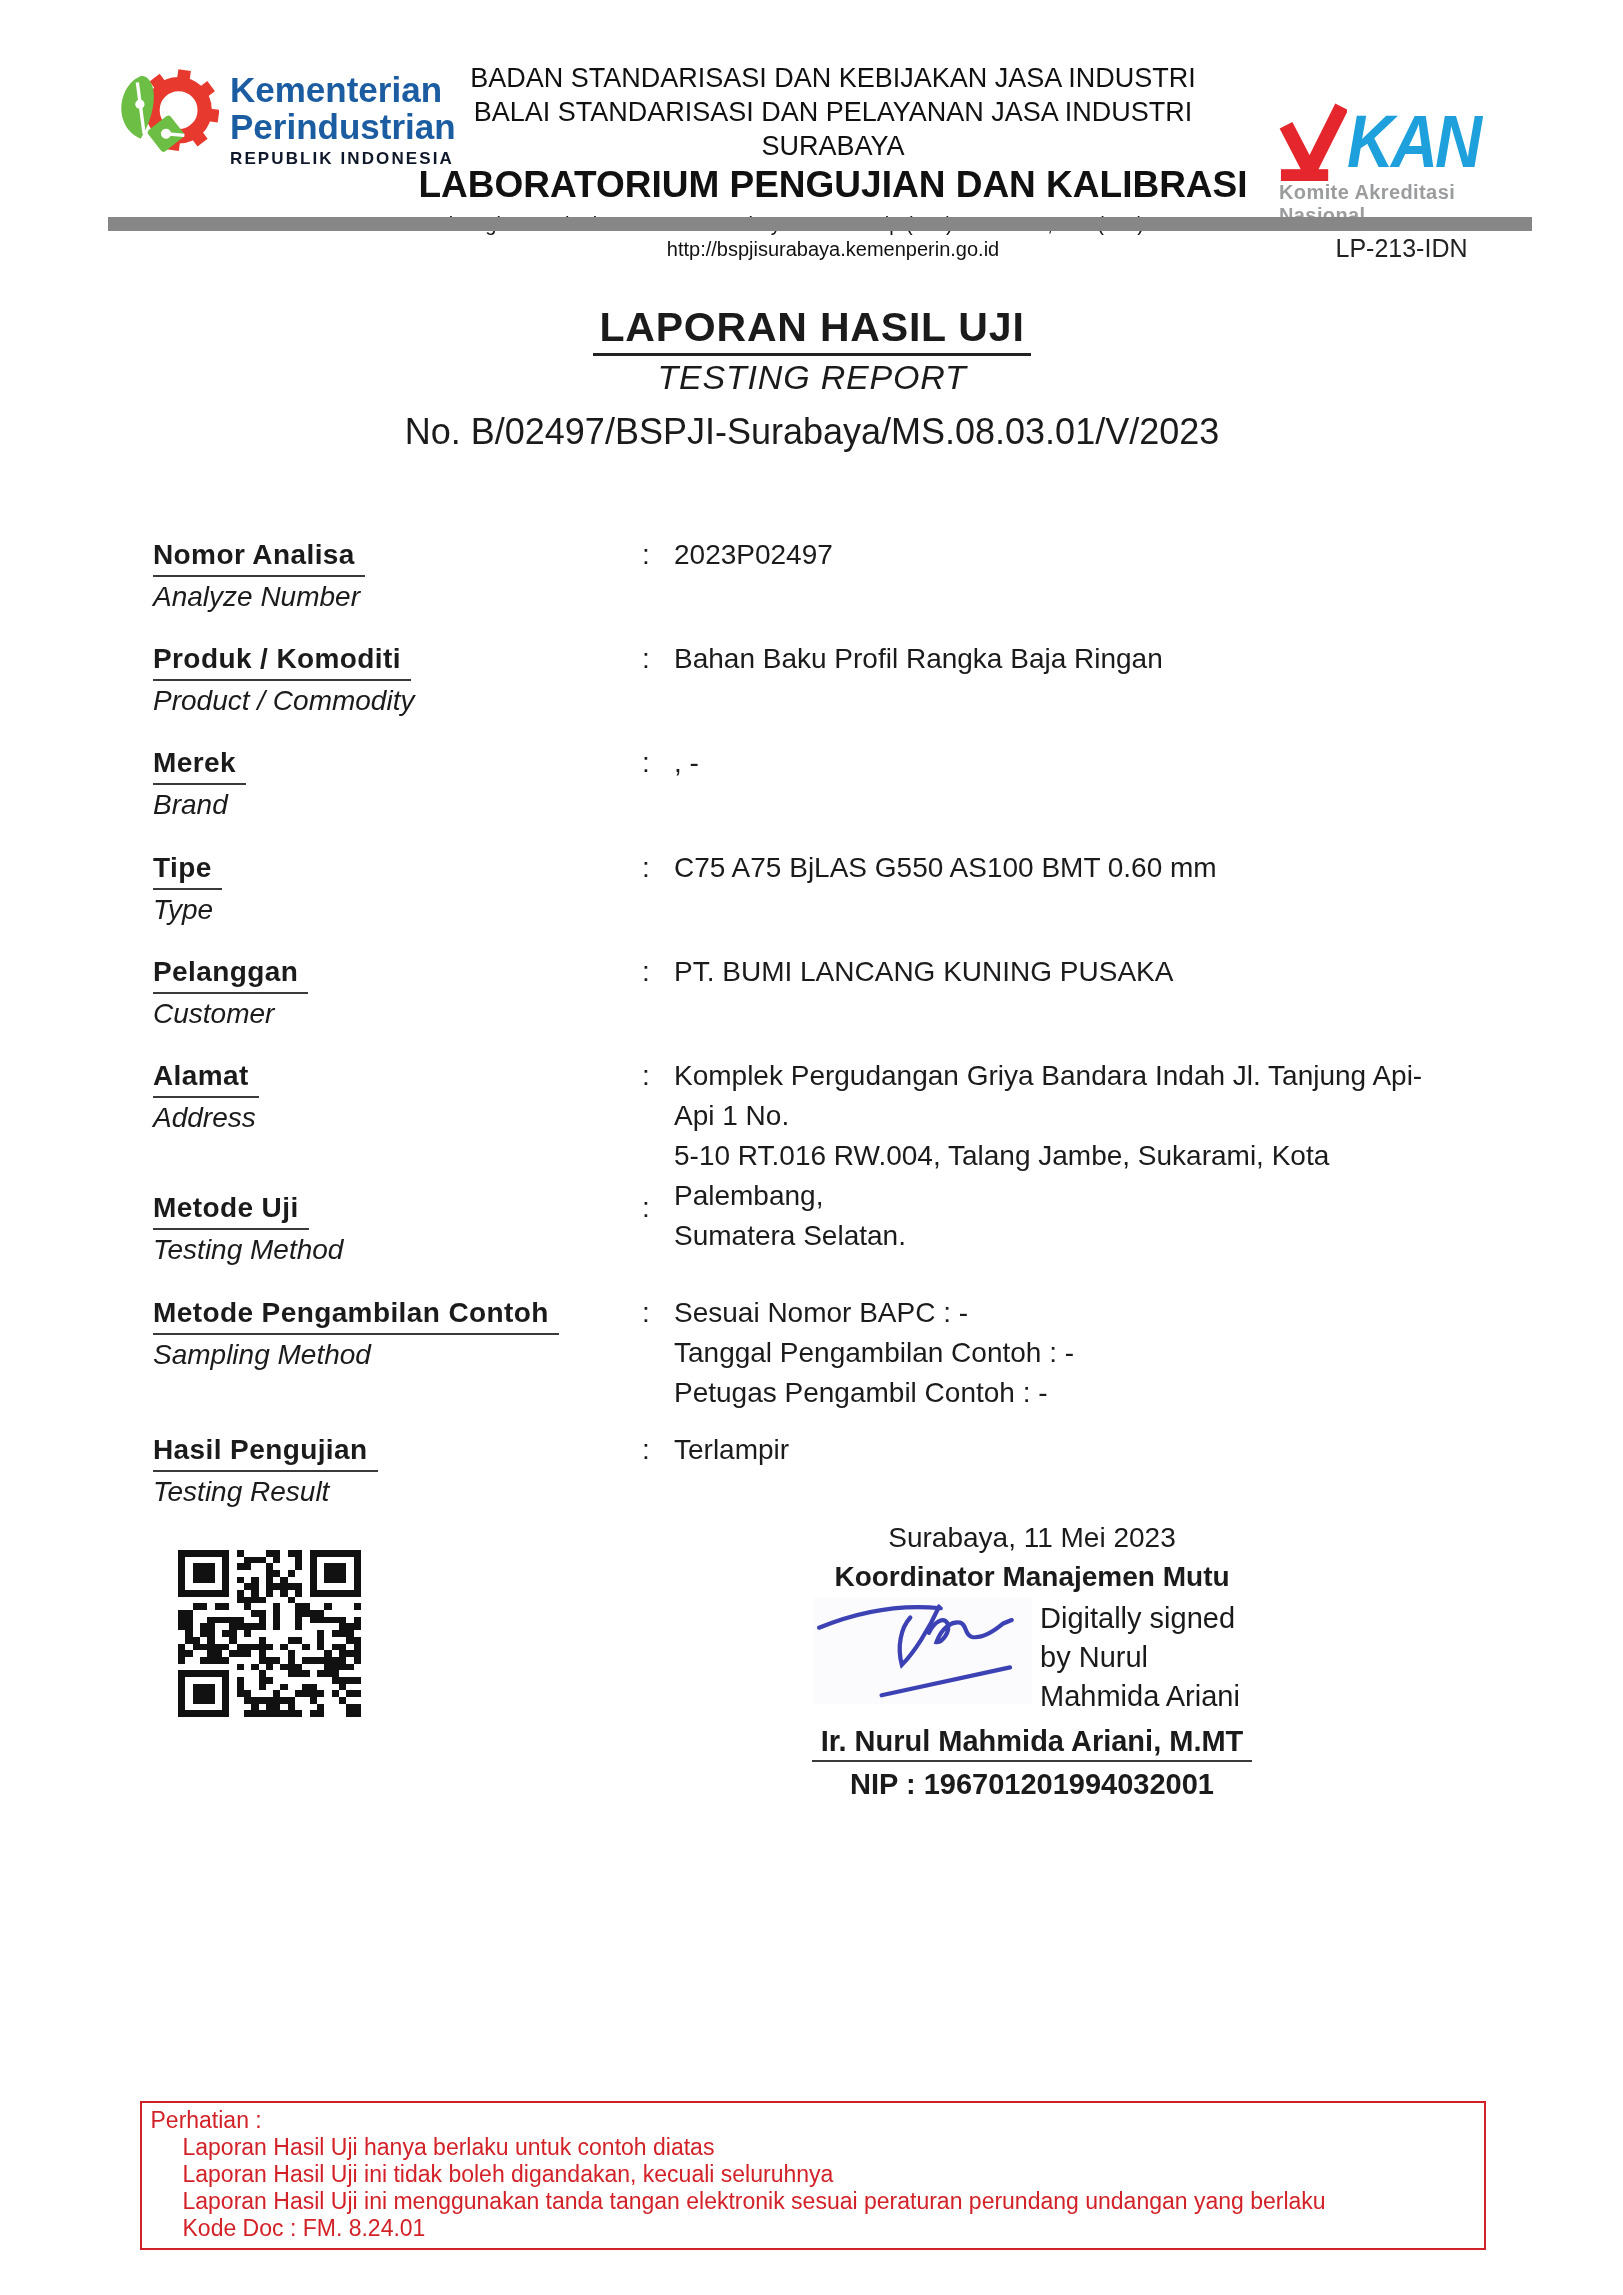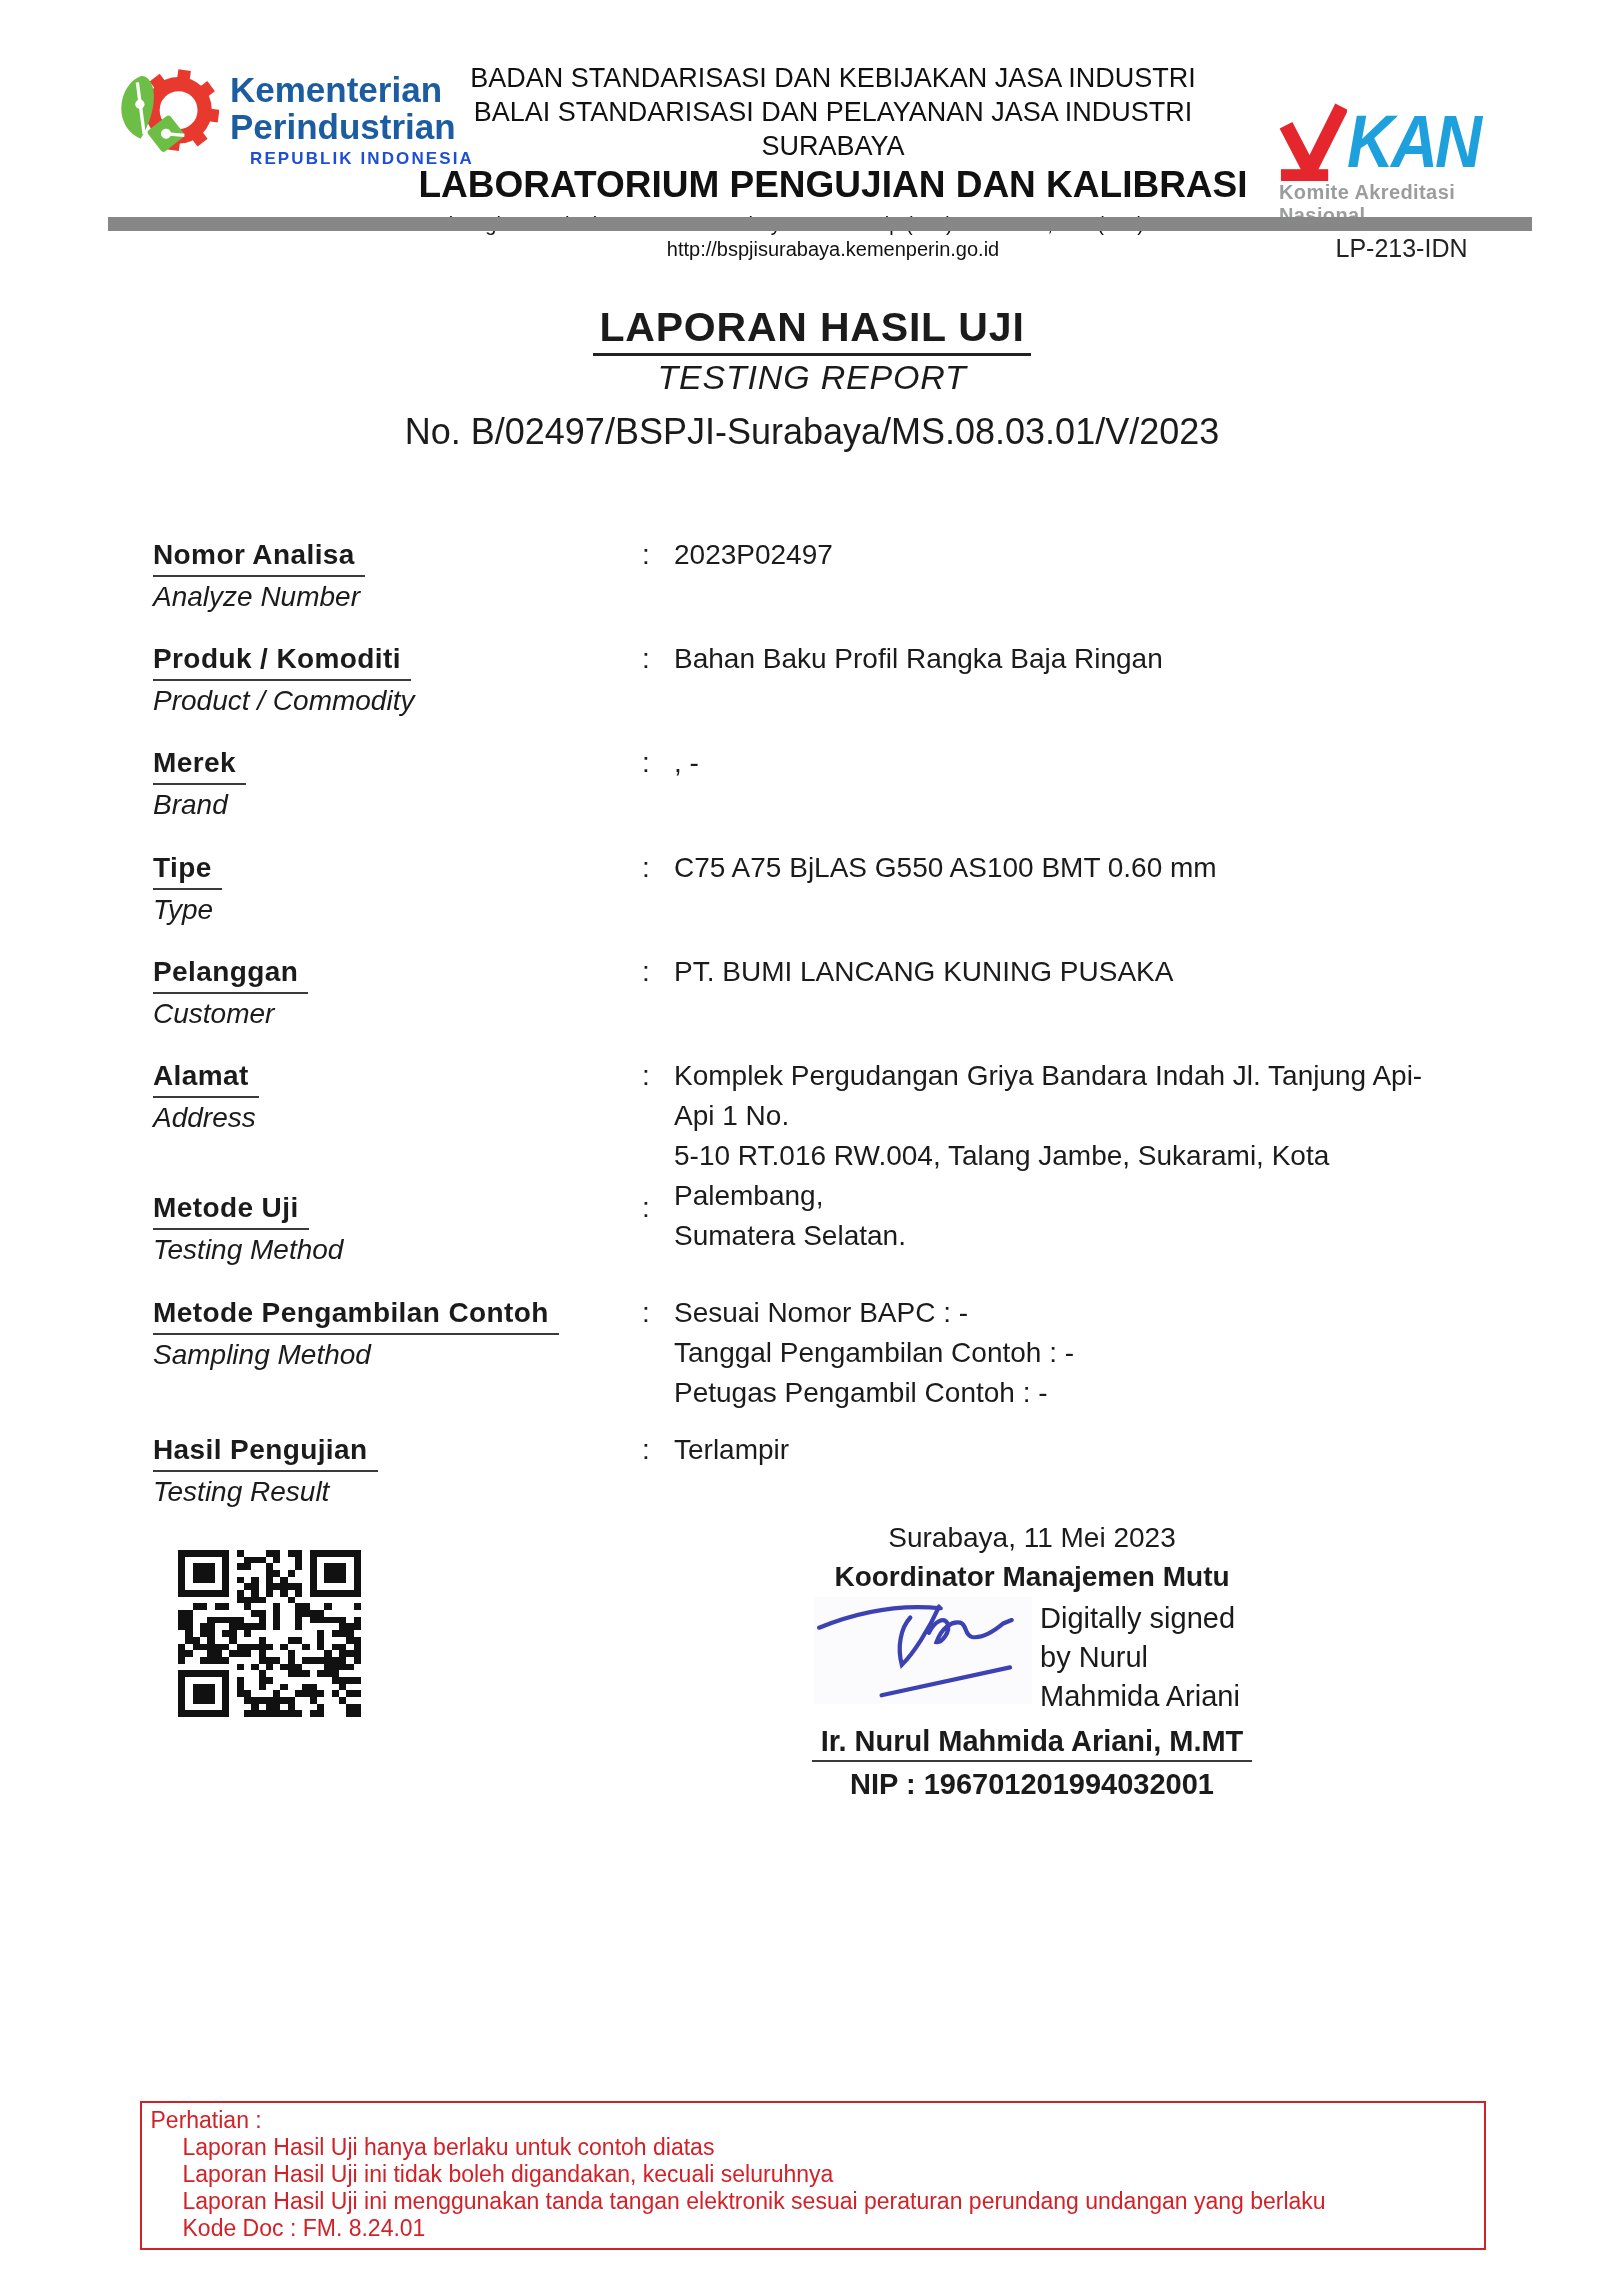--- a/index.html
+++ b/index.html
@@ -6,21 +6,21 @@
   .page{
     position:relative; width:1624px; height:2295px; background:#ffffff;
     font-family:"Liberation Sans","DejaVu Sans",sans-serif; color:#1b1b1b;
     overflow:hidden; margin:0 auto;
   }
   .abs{position:absolute;}
   .center{width:100%; text-align:center;}
 
   
   .ministry-text{line-height:37px; font-weight:bold; color:#1c5da2; font-size:35px; letter-spacing:0px;}
-  .ministry-sub{font-size:17px; font-weight:bold; color:#1d4ed8; letter-spacing:2.1px; margin-top:4.2px;margin-left:20px;}
+  .ministry-sub{font-size:17px; font-weight:bold; color:#0f172a; letter-spacing:2.1px; margin-top:4.2px;}
   .org-block{width:846px; text-align:center;}
   .org-l1,.org-l2{font-size:27px; line-height:34px; color:#111;}
   .org-l3{font-size:37px; line-height:44px; font-weight:bold; color:#111;}
   .org-l4,.org-l5{font-size:20px; line-height:25px; color:#111;}
   .org-l4{margin-top:5px;}
   .kan-brand{font-size:74px; font-weight:900; font-style:italic; color:#1da0dc;
              letter-spacing:-3.4px; display:inline-block; transform:scaleX(.88); transform-origin:left;
              line-height:78px;}
   .kan-sub{font-size:20px; font-weight:bold; color:#9a9c9e; letter-spacing:0.4px; margin-top:0px;}
   .kan-code{font-size:25px; color:#222; margin-top:6.8px; text-align:center;}

